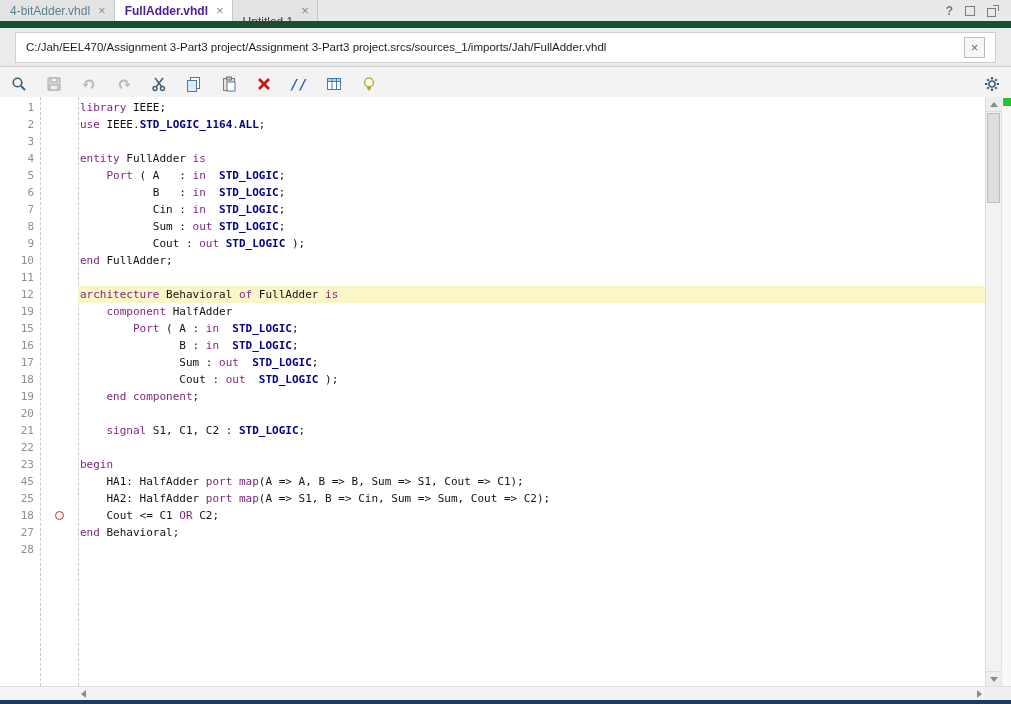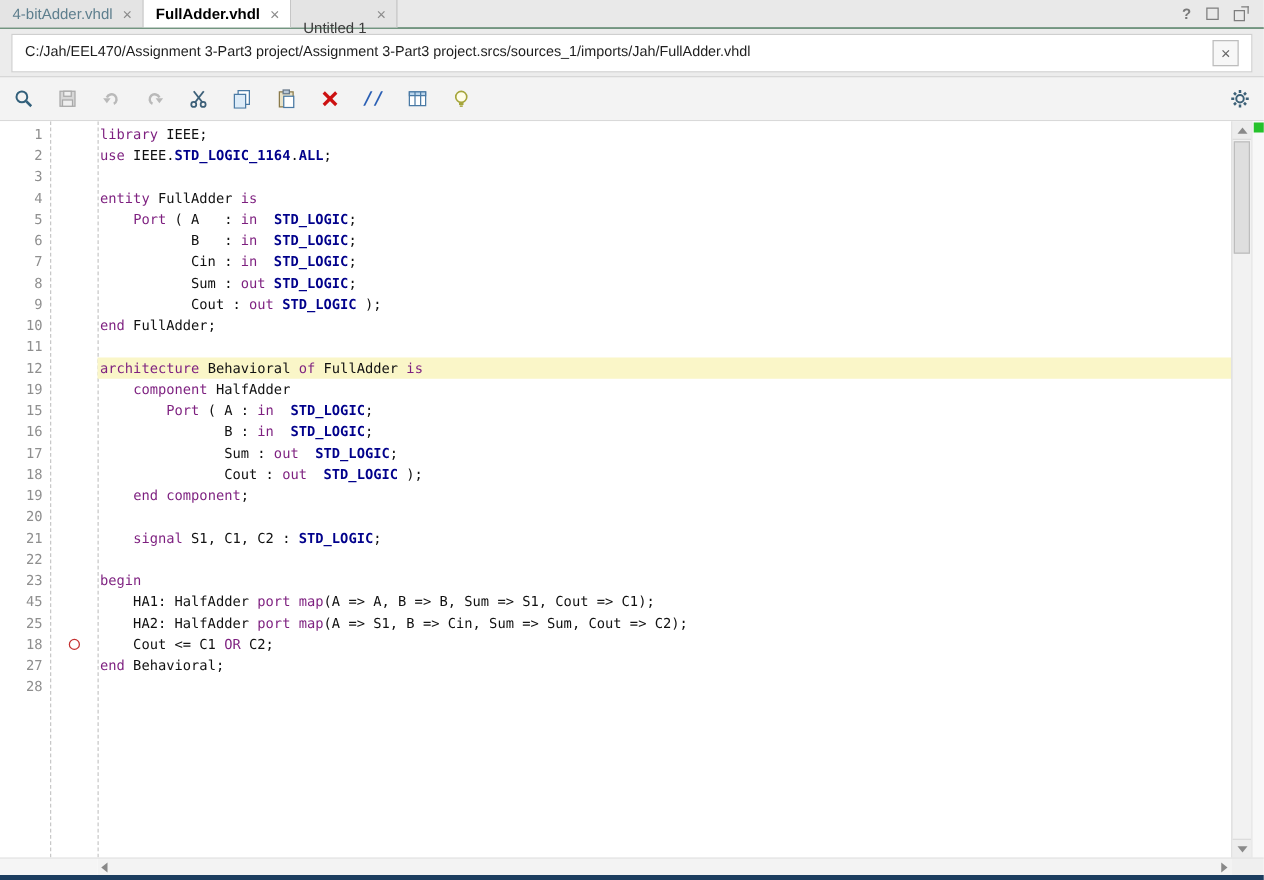--- a/index.html
+++ b/index.html
@@ -6,46 +6,46 @@
   html,body { margin:0; padding:0; }
   body {
     width:1011px; height:704px; overflow:hidden;
     font-family:"Liberation Sans", sans-serif;
     background:#ffffff;
   }
   .app { position:relative; width:1011px; height:704px; background:#fff; }
 
   
   .tabbar {
-    height:23px; background:#e9e9e9; border-bottom:1px solid #14532d;
+    height:28px; background:#e9e9e9; border-bottom:7px solid #14532d;
     display:flex; align-items:stretch;
   }
   .tab {
     display:flex; align-items:center; padding:0 8px 0 10px;
     border-right:1px solid #c6c6c6; font-size:12px; cursor:default; background:#e4e4e4;
   }
   .tab .tab-label { white-space:nowrap; }
   .tab-modified .tab-label { color:#5e7f8e; }
   .tab-active { background:#ffffff; }
-  .tab-active .tab-label { font-weight:bold; color:#000000; }
+  .tab-active .tab-label { font-weight:bold; color:#4c1d95; }
   .tab-plain .tab-label { color:#3c3c3c;margin-top:22px; }
   .tab-close { color:#8c8c8c; font-size:13px; margin-left:8px; line-height:1; }
   .titlebar-right {
     margin-left:auto; display:flex; align-items:center; gap:12px; padding-right:12px;
   }
   .tb-help { color:#7a7a7a; font-size:12px; font-weight:bold; }
   .tb-box { width:10px; height:10px; border:1.5px solid #7e7e7e; display:inline-block; }
   .tb-ext { position:relative; width:12px; height:12px; display:inline-block; }
   .tb-ext::before { content:""; position:absolute; left:0; bottom:0; width:7px; height:7px; border:1.5px solid #7e7e7e; }
   .tb-ext::after  { content:""; position:absolute; right:0; top:0; width:5px; height:5px; border-top:1.5px solid #7e7e7e; border-right:1.5px solid #7e7e7e; }
 
   
   .pathbar {
     height:39px; background:#ececec; border-bottom:1px solid #d0d0d0;
-    display:flex; align-items:center; padding:3px 9px;
+    display:flex; align-items:center; padding:3px 15px;
   }
   .path-field {
     flex:1; height:31px; background:#ffffff; border:1px solid #cfcfcf;
     display:flex; align-items:center; padding:0 10px;
   }
   .path-text { font-size:11.5px; color:#1e1e1e; white-space:nowrap; overflow:hidden; }
   .path-close {
     margin-left:auto; width:21px; height:21px; border:1px solid #bdbdbd; background:#f7f7f7;
     color:#666; font-size:13px; display:flex; align-items:center; justify-content:center; line-height:1;
   }

